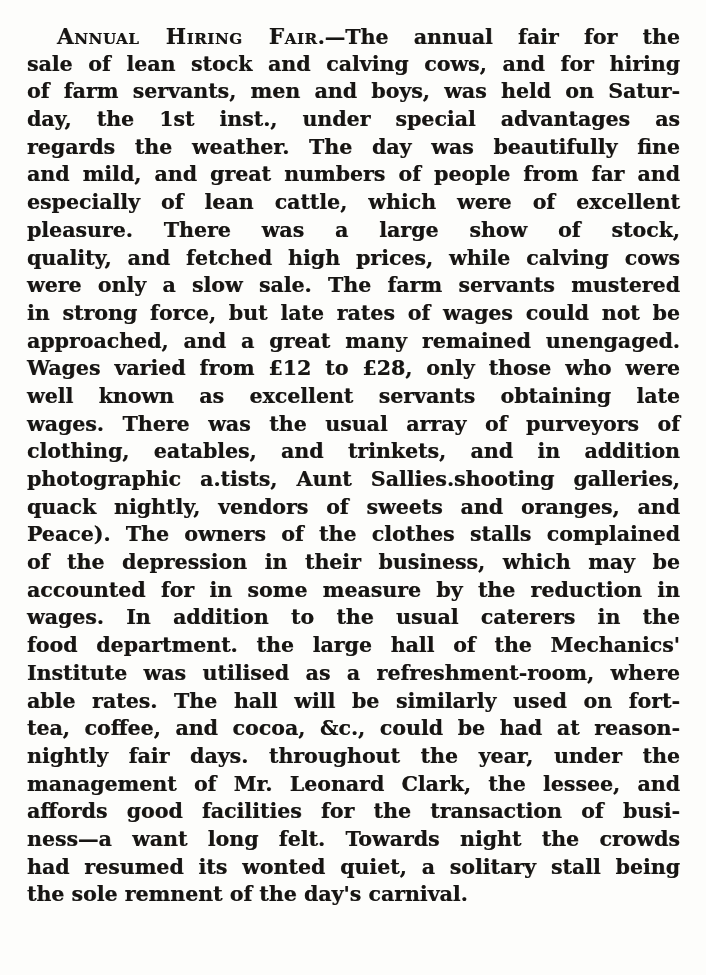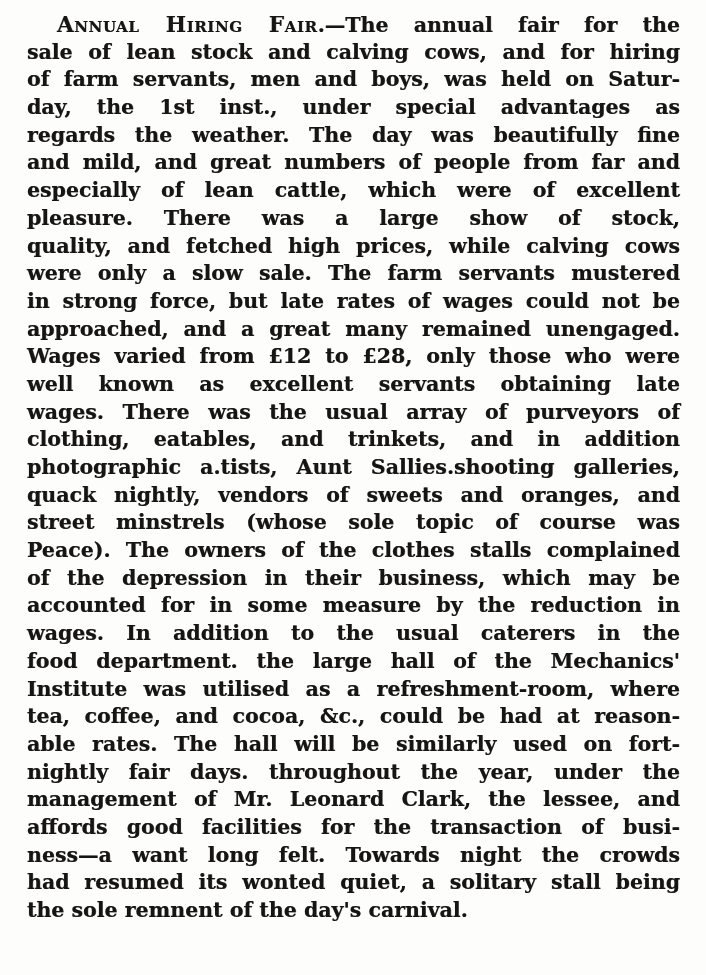--- a/index.html
+++ b/index.html
@@ -10,21 +10,21 @@
   .page {
     position: relative;
     width: 706px;
     height: 975px;
     background: #fdfdfb;
     overflow: hidden;
   }
   .article {
     box-sizing: border-box;
     width: 706px;
-    padding: 11px 26px 0 27px;
+    padding: 23px 26px 0 27px;
     font-family: "DejaVu Serif", "Liberation Serif", serif;
     font-weight: 700;
     font-size: 20.5px;
     color: #171513;
     text-shadow: 0.4px 0.4px 0 rgba(20,18,15,0.45), -0.2px 0.1px 0 rgba(20,18,15,0.25);
   }
   .line {
     height: 27.7px;
     line-height: 27.7px;
     text-align: justify;
@@ -59,29 +59,28 @@
     <div class="line">quality, and fetched high prices, while calving cows</div>
     <div class="line">were only a slow sale. The farm servants mustered</div>
     <div class="line">in strong force, but late rates of wages could not be</div>
     <div class="line">approached, and a great many remained unengaged.</div>
     <div class="line">Wages varied from £12 to £28, only those who were</div>
     <div class="line">well known as excellent servants obtaining late</div>
     <div class="line">wages. There was the usual array of purveyors of</div>
     <div class="line">clothing, eatables, and trinkets, and in addition</div>
     <div class="line">photographic a.tists, Aunt Sallies.shooting galleries,</div>
     <div class="line">quack nightly, vendors of sweets and oranges, and</div>
-    <div class="line">street minstrels (whose sole topic of course was</div>
     <div class="line">Peace). The owners of the clothes stalls complained</div>
     <div class="line">of the depression in their business, which may be</div>
     <div class="line">accounted for in some measure by the reduction in</div>
     <div class="line">wages. In addition to the usual caterers in the</div>
     <div class="line">food department. the large hall of the Mechanics'</div>
     <div class="line">Institute was utilised as a refreshment-room, where</div>
+    <div class="line">able rates. The hall will be similarly used on fort-</div>
     <div class="line">tea, coffee, and cocoa, &amp;c., could be had at reason-</div>
-    <div class="line">able rates. The hall will be similarly used on fort-</div>
     <div class="line">nightly fair days. throughout the year, under the</div>
     <div class="line">management of Mr. Leonard Clark, the lessee, and</div>
     <div class="line">affords good facilities for the transaction of busi-</div>
     <div class="line">ness—a want long felt. Towards night the crowds</div>
     <div class="line">had resumed its wonted quiet, a solitary stall being</div>
     <div class="line last">the sole remnent of the day's carnival.</div>
   </div>
 </div>
 
 </body></html>

